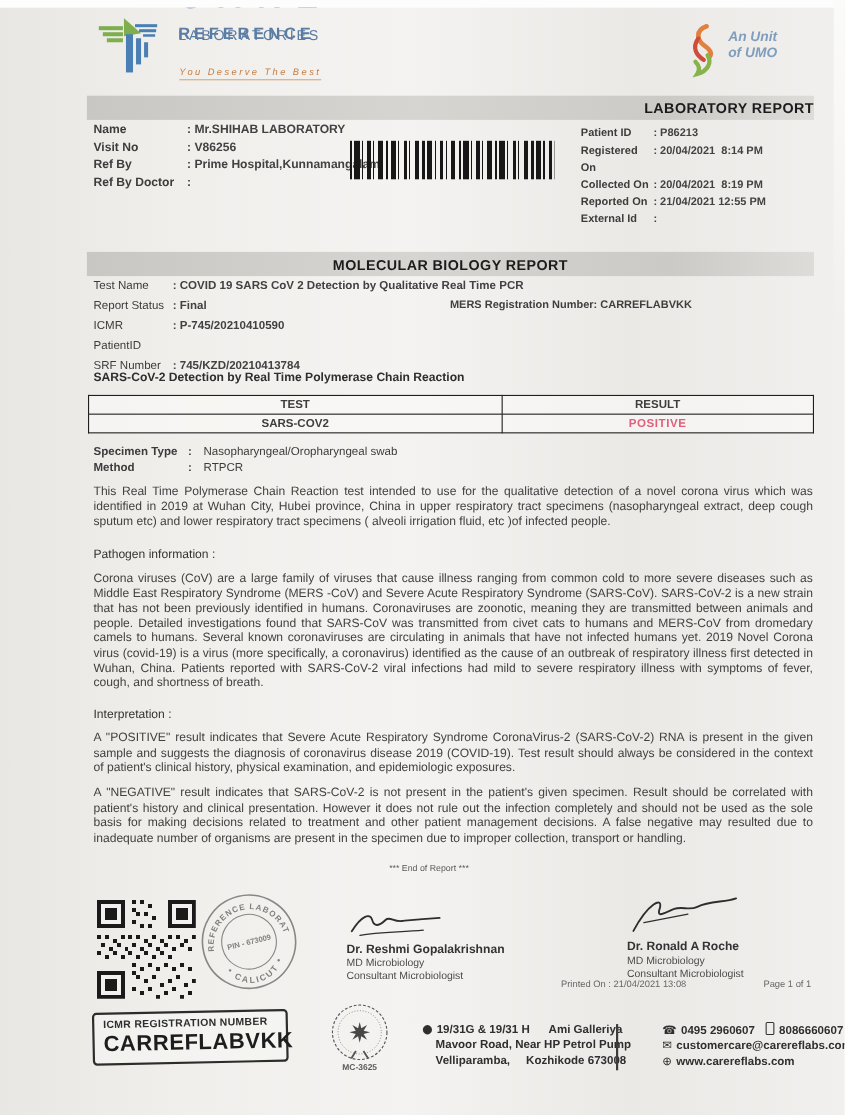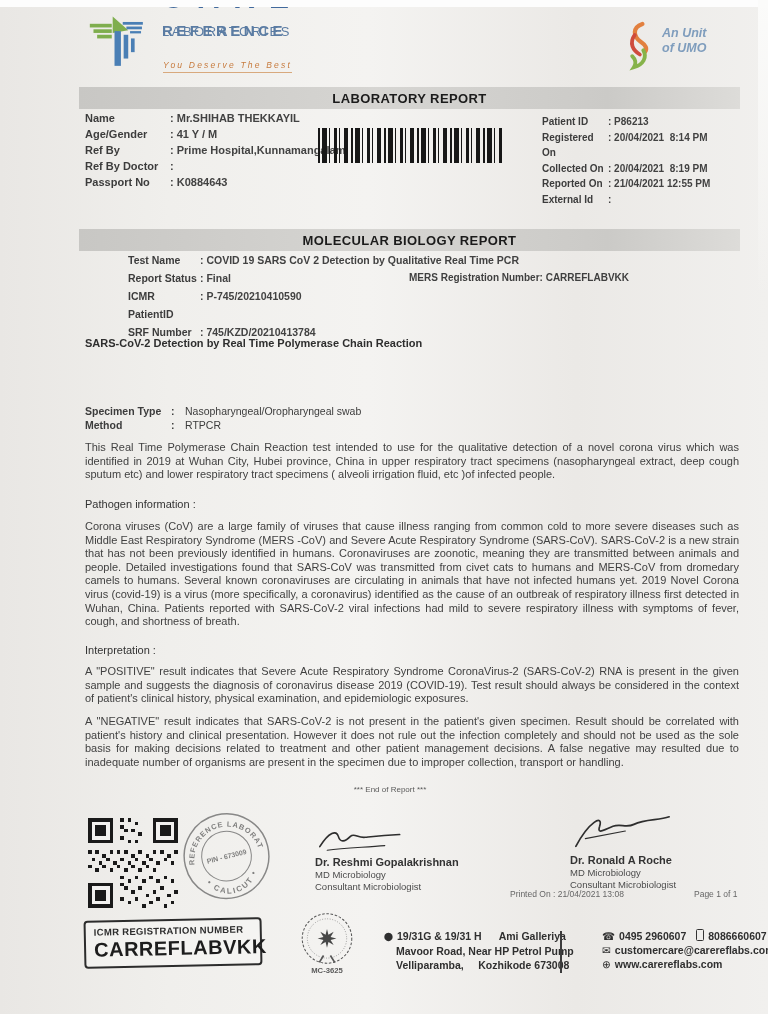--- a/index.html
+++ b/index.html
@@ -19,33 +19,33 @@
   .brand-l3{position:absolute;left:162px;top:24px;font-size:13px;font-weight:normal;letter-spacing:2.5px;color:#5b7ca3;}
   .brand-tag{position:absolute;left:163px;top:60px;font-size:8.5px;font-style:italic;letter-spacing:2.2px;color:#c77b3e;border-bottom:1px solid #d8a97d;padding-bottom:2px;}
   .umo-flame{position:absolute;left:622px;top:20px;}
   .umo-text{position:absolute;left:662px;top:26px;font-size:12.5px;line-height:15px;font-weight:bold;font-style:italic;color:#7f9dbd;}
 
   
   .bar{position:absolute;left:79px;width:661px;height:22px;
     background:linear-gradient(90deg,#c8c7c4 0%,#d6d5d2 45%,#cbcac7 80%,#dddcd9 100%);
     display:flex;align-items:center;justify-content:center;
     font-size:13px;font-weight:bold;letter-spacing:.4px;color:#1b1b1b;}
-  .bar1{top:87px;}
+  .bar1{top:87px;justify-content:flex-end;}
   .bar2{top:229px;}
 
   
   .kv{display:flex;}
   .k{font-weight:bold;color:#3c3c3c;flex:none;}
   .v{white-space:pre;color:#424242;font-weight:bold;}
   .patient-left{position:absolute;left:85px;top:111px;font-size:11px;line-height:15.9px;}
   .patient-left .k{width:85px;}
   .patient-right{position:absolute;left:528px;top:114px;font-size:10px;line-height:15.6px;}
-  .patient-right .k{width:66px;margin-left:14px;}
+  .patient-right .k{width:66px;}
   .test-info{position:absolute;left:85px;top:251px;font-size:10.5px;line-height:18px;}
-  .test-info .k{width:72px;font-weight:bold;margin-left:43px;}
+  .test-info .k{width:72px;font-weight:normal;}
   .test-info .v{font-weight:bold;}
   .icmr-note{position:absolute;left:409px;top:272px;font-size:10px;font-weight:bold;color:#3f3f3f;}
 
   .barcode{position:absolute;left:318px;top:128px;width:186px;height:35px;
     background:repeating-linear-gradient(90deg,
       #171717 0 2px,transparent 2px 4px,
       #171717 4px 9px,transparent 9px 11px,
       #171717 11px 12px,transparent 12px 16px,
       #171717 16px 19px,transparent 19px 21px,
       #171717 21px 22px,transparent 22px 26px,
@@ -145,38 +145,34 @@
     <div>of UMO</div>
   </div>
 
   <div class="bar bar1">
     <span>LABORATORY REPORT</span>
   </div>
 
   <div class="patient-left">
     <div class="kv">
         <span class="k">Name</span>
-        <span class="v">: Mr.SHIHAB THEKKAYIL</span>
-      </div>
-    <div class="kv">
-        <span class="k">Age/Gender</span>
-        <span class="v">: 41 Y / M</span>
+        <span class="v">: Mr.SHIHAB LABORATORY</span>
+      </div>
+    <div class="kv">
+        <span class="k">Visit No</span>
+        <span class="v">: V86256</span>
       </div>
     <div class="kv">
         <span class="k">Ref By</span>
         <span class="v">: Prime Hospital,Kunnamangalam</span>
       </div>
     <div class="kv">
         <span class="k">Ref By Doctor</span>
         <span class="v">:</span>
       </div>
-    <div class="kv">
-        <span class="k">Passport No</span>
-        <span class="v">: K0884643</span>
-      </div>
   </div>
 
   <div class="barcode"></div>
 
   <div class="patient-right">
     <div class="kv">
         <span class="k">Patient ID</span>
         <span class="v">: P86213</span>
       </div>
     <div class="kv">
@@ -216,20 +212,32 @@
       </div>
     <div class="kv">
         <span class="k">SRF Number</span>
         <span class="v">: 745/KZD/20210413784</span>
       </div>
   </div>
   <div class="icmr-note">MERS Registration Number: CARREFLABVKK</div>
 
   <div class="subsection">SARS-CoV-2 Detection by Real Time Polymerase Chain Reaction</div>
 
+  <table class="result-table">
+    <tbody>
+      <tr>
+        <td class="c1">TEST</td>
+        <td>RESULT</td>
+      </tr>
+      <tr>
+        <td class="c1">SARS-COV2</td>
+        <td class="pos-result">POSITIVE</td>
+      </tr>
+    </tbody>
+  </table>
 
   <div class="specimen">
     <div class="kv">
         <span class="k">Specimen Type</span>
         <span class="sep">:</span>
         <span class="v">Nasopharyngeal/Oropharyngeal swab</span>
       </div>
     <div class="kv">
         <span class="k">Method</span>
         <span class="sep">:</span>

